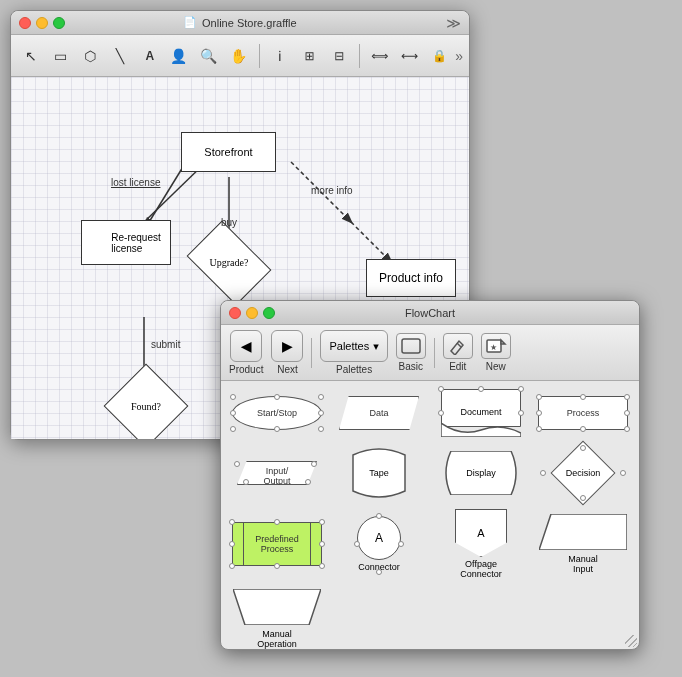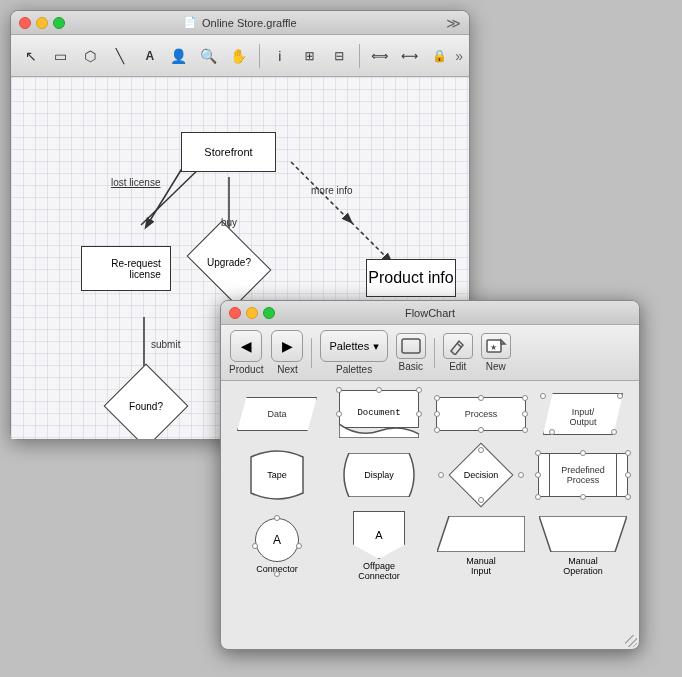--- a/index.html
+++ b/index.html
@@ -131,20 +131,21 @@
       background: white;
       border: 1.5px solid #333;
       transform: rotate(45deg);
     }
 
     .fc-diamond-text {
       position: absolute;
       font-size: 10px;
       text-align: center;
       z-index: 2;
+      font-family: Liberation Serif, serif;
     }
 
     .canvas-label {
       position: absolute;
       font-size: 10px;
       color: #333;
     }
 
     
     .canvas-svg {
@@ -303,21 +304,21 @@
     .shape-diamond-text {
       position: absolute;
       font-size: 9px;
       text-align: center;
       z-index: 2;
     }
 
     .shape-predef {
       width: 90px;
       height: 44px;
-      background: #ffffff;
+      background: #bef264;
       border: 1.5px solid #555;
       position: relative;
     }
 
     .shape-predef::before {
       content: '';
       position: absolute;
       left: 10px; top: 0; bottom: 0;
       width: 0;
       border-right: 1.5px solid #555;
@@ -408,30 +409,30 @@
         <marker id="arrow-dash" markerWidth="8" markerHeight="8" refX="6" refY="3" orient="auto">
           <path d="M0,0 L0,6 L8,3 z" fill="#333"></path>
         </marker>
       </defs>
     </svg>
 
     <div class="fc-shape fc-rect" style="left:170px;top:55px;width:95px;height:40px;">
       <span>Storefront</span>
     </div>
 
-    <div class="fc-shape fc-rect" style="left:70px;top:169px;width:90px;height:45px;font-size:10px;text-align:right;padding-left:20px;">
+    <div class="fc-shape fc-rect" style="left:70px;top:143px;width:90px;height:45px;font-size:10px;text-align:left;padding-left:20px;">
       <span>Re-request<br>license</span>
     </div>
 
     <div class="fc-diamond-wrap" style="position:absolute;left:178px;top:158px;width:80px;height:55px;">
       <div class="fc-diamond"></div>
       <div class="fc-diamond-text">Upgrade?</div>
     </div>
 
-    <div class="fc-shape fc-rect" style="left:355px;top:182px;width:90px;height:38px;font-size:16px;">
+    <div class="fc-shape fc-rect" style="left:355px;top:182px;width:90px;height:38px;font-size:12px;">
       <span>Product info</span>
     </div>
 
     <div class="fc-diamond-wrap" style="position:absolute;left:90px;top:298px;width:90px;height:62px;">
       <div class="fc-diamond" style="width:60px;height:60px;background:white;border:1.5px solid #333;"></div>
       <div class="fc-diamond-text">Found?</div>
     </div>
 
     <div class="canvas-label" style="left:100px;top:100px;text-decoration:underline;">lost license</div>
     <div class="canvas-label" style="left:210px;top:140px;">buy</div>
@@ -501,32 +502,47 @@
           <text x="5" y="13" font-size="8" fill="#555">★</text>
         </svg>
       </div>
       <span class="pal-action-label">New</span>
     </div>
   </div>
 
   <div style="flex:1;overflow:hidden;padding:4px 6px;">
     <div style="display:grid;grid-template-columns:repeat(4,1fr);grid-template-rows:repeat(4,1fr);height:100%;gap:2px;">
 
+      <div class="palette-cell">
+        <div style="position:relative;">
+          <div class="palette-shape shape-stadium">
+            <span style="font-size:9px;">Start/Stop</span>
+            <div class="shape-dot dot-tl"></div>
+            <div class="shape-dot dot-tr"></div>
+            <div class="shape-dot dot-bl"></div>
+            <div class="shape-dot dot-br"></div>
+            <div class="shape-dot dot-tc"></div>
+            <div class="shape-dot dot-bc"></div>
+            <div class="shape-dot dot-ml"></div>
+            <div class="shape-dot dot-mr"></div>
+          </div>
+        </div>
+      </div>
 
       <div class="palette-cell">
         <div style="position:relative;">
           <div class="palette-shape" style="width:80px;height:34px;clip-path:polygon(12% 0%, 100% 0%, 88% 100%, 0% 100%);">
             <span style="font-size:9px;">Data</span>
           </div>
         </div>
       </div>
 
 
       <div class="palette-cell">
-        <div style="position:relative;width:80px;height:48px;font-family:Liberation Mono, monospace;">
+        <div style="position:relative;width:80px;height:48px;">
           <div style="position:absolute;top:0;left:0;right:0;height:38px;background:white;border:1.5px solid #555;border-radius:3px 3px 0 0;"></div>
           <svg style="position:absolute;bottom:0;left:0;right:0;width:80px;height:14px;" viewBox="0 0 80 14">
             <path d="M0,0 Q20,14 40,7 Q60,0 80,10 L80,14 L0,14 Z" fill="white" stroke="#555" stroke-width="1.5"></path>
           </svg>
           <span style="position:absolute;top:50%;left:50%;transform:translate(-50%,-60%);font-size:9px;">Document</span>
           <div class="shape-dot dot-tl"></div>
           <div class="shape-dot dot-tr"></div>
           <div class="shape-dot dot-tc"></div>
           <div class="shape-dot dot-ml"></div>
           <div class="shape-dot dot-mr"></div>
@@ -544,21 +560,21 @@
             <div class="shape-dot dot-tc"></div>
             <div class="shape-dot dot-bc"></div>
             <div class="shape-dot dot-ml"></div>
             <div class="shape-dot dot-mr"></div>
           </div>
         </div>
       </div>
 
       <div class="palette-cell">
         <div style="position:relative;">
-          <div class="palette-shape" style="width:80px;height:42px;clip-path:polygon(12% 0%, 100% 0%, 88% 100%, 0% 100%);text-align:center;padding-top:5px;">
+          <div class="palette-shape" style="width:80px;height:24px;clip-path:polygon(12% 0%, 100% 0%, 88% 100%, 0% 100%);text-align:center;padding-top:5px;">
             <span style="font-size:9px;">Input/<br>Output</span>
           </div>
           <div class="shape-dot dot-tl" style="top:0;"></div>
           <div class="shape-dot dot-tr" style="top:0;right:0;"></div>
           <div class="shape-dot dot-bl" style="bottom:0;left:6px;"></div>
           <div class="shape-dot dot-br" style="bottom:0;right:6px;"></div>
         </div>
       </div>
 
       <div class="palette-cell">

